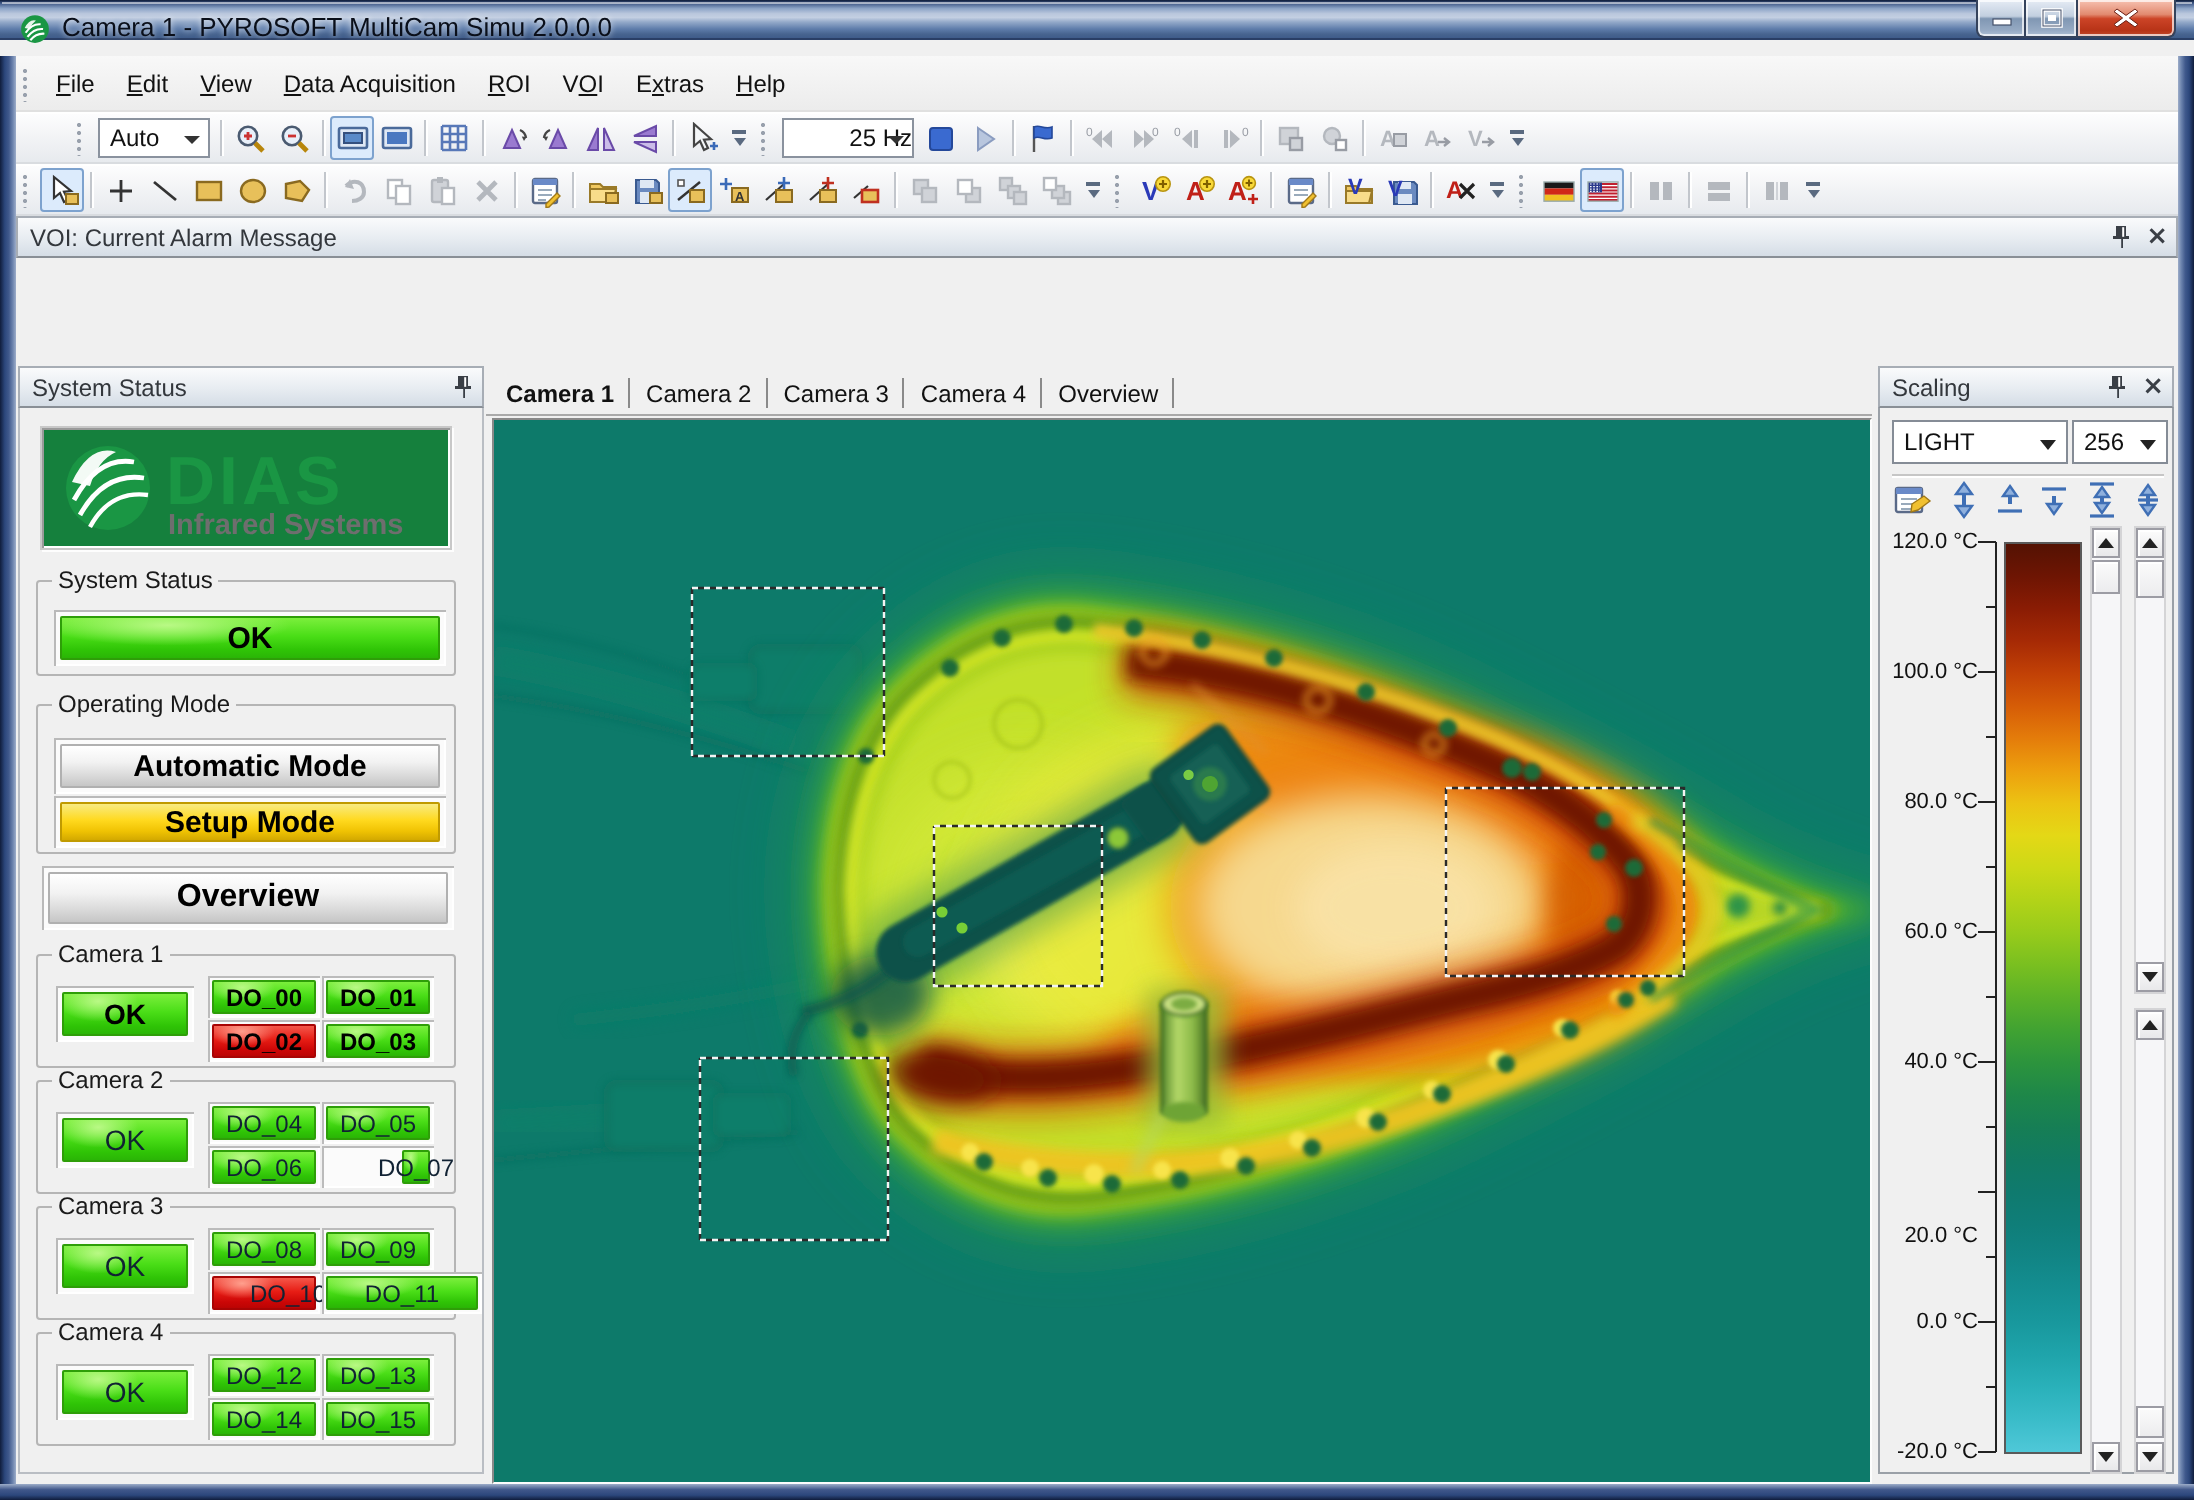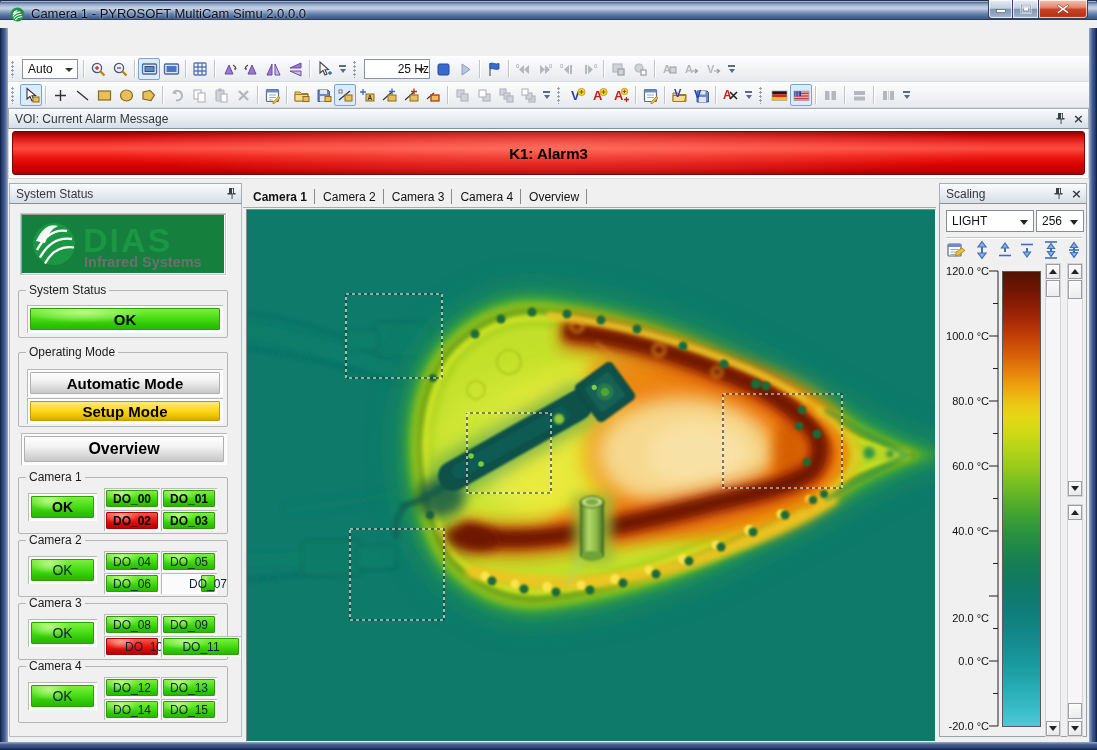--- a/index.html
+++ b/index.html
@@ -37,21 +37,21 @@
   .grip { width:5px; height:18px; margin:0 4px 0 3px;
     background-image:radial-gradient(circle at 1.5px 1.5px, #98a0ac 1px, rgba(0,0,0,0) 1.1px);
     background-size:4px 4px; background-repeat:repeat-y; background-position:0 1px; }
   .menu-item { font-size:12px; color:#111; padding:4px 8px; }
   .menu-item u { text-decoration:underline; }
 
   
   .toolbar { position:absolute; left:8px; width:1081px; height:26px;
     background:linear-gradient(180deg,#fdfdfe 0%,#f3f4f6 45%,#e7eaee 100%);
     border-top:1px solid #fff; border-bottom:1px solid #d9dce0; display:flex; align-items:center; }
-  #toolbar1 { top:56px; } #toolbar2 { top:82px; }
+  #toolbar1 { top:56px;padding-left:27px; } #toolbar2 { top:82px; }
   .tb-sep { width:1px; height:18px; background:#c2c6cc; margin:0 3px; box-shadow:1px 0 0 #fff; }
   .tb-btn { width:22px; height:22px; display:flex; align-items:center; justify-content:center; border:1px solid rgba(0,0,0,0); border-radius:2px; margin:0; position:relative; }
   .tb-btn.sel { border-color:#7da2ce; background:#dcebfc; }
   .tb-combo { height:20px; background:#fff; border:1px solid #8a929e; display:flex; align-items:center; font-size:12px; color:#111; padding-left:5px; margin:0 2px; position:relative; }
   .tb-combo .arr { position:absolute; right:4px; top:8px; width:0; height:0; border-left:4px solid rgba(0,0,0,0); border-right:4px solid rgba(0,0,0,0); border-top:4px solid #333; }
   .tb-overflow { width:13px; height:22px; display:flex; flex-direction:column; align-items:center; justify-content:center; margin:0 1px; }
   .tb-overflow .bar { width:7px; height:1.5px; background:#5a6a80; margin-bottom:2px; }
   .tb-overflow .tri { width:0; height:0; border-left:3.5px solid rgba(0,0,0,0); border-right:3.5px solid rgba(0,0,0,0); border-top:4px solid #5a6a80; }
 
   
@@ -150,20 +150,31 @@
             <path d="M2,1 L6.5,4.2 L11,1 L12.5,2.3 L8.2,5.5 L12.5,8.7 L11,10 L6.5,6.8 L2,10 L0.5,8.7 L4.8,5.5 L0.5,2.3 Z" fill="#fff" stroke="#6a2015" stroke-width=".5"></path>
           </svg>
       </div>
     </div>
   </div>
 
   <div class="border-l"></div>
   <div class="border-r"></div>
   <div class="border-b"></div>
 
+  <div id="menubar">
+    <div class="grip"></div>
+  <div class="menu-item"><u>F</u>ile</div>
+      <div class="menu-item"><u>E</u>dit</div>
+      <div class="menu-item"><u>V</u>iew</div>
+      <div class="menu-item"><u>D</u>ata Acquisition</div>
+      <div class="menu-item"><u>R</u>OI</div>
+      <div class="menu-item">V<u>O</u>I</div>
+      <div class="menu-item">E<u>x</u>tras</div>
+      <div class="menu-item"><u>H</u>elp</div>
+    </div>
 
   <div id="toolbar1" class="toolbar">
       <div class="grip"></div>
       <div class="tb-combo" style="width: 56px;">
         <span>Auto</span>
         <span class="arr"></span>
       </div>
       <div class="tb-sep"></div>
       <div class="tb-btn">
         <svg width="17" height="17" viewBox="0 0 17 17">
@@ -580,25 +591,20 @@
     <span class="dock-title">VOI: Current Alarm Message</span>
     <span class="dock-icons">
       <span class="pin-icon">
         <svg width="10" height="13" viewBox="0 0 10 13">
             <path d="M3,1 h4 v5 h1.5 v1.5 h-8 V6 H2 V1 Z M4.6,7.5 h0.9 V12 h-0.9 Z" fill="#3a3f46"></path>
             <path d="M5.6,1.6 v4.8" stroke="#fff" stroke-width="1"></path>
           </svg>
       </span>
       <span class="close-icon">×</span>
     </span>
-  </div>
-  <div id="voi-body">
-    <div id="alarm-banner">
-      <span id="alarm-text">K1: Alarm3</span>
-    </div>
   </div>
 
   <div id="left-panel">
     <div id="left-panel-header" class="dock-header">
       <span class="dock-title">System Status</span>
       <span class="dock-icons">
         <span class="pin-icon">
           <svg width="10" height="13" viewBox="0 0 10 13">
               <path d="M3,1 h4 v5 h1.5 v1.5 h-8 V6 H2 V1 Z M4.6,7.5 h0.9 V12 h-0.9 Z" fill="#3a3f46"></path>
               <path d="M5.6,1.6 v4.8" stroke="#fff" stroke-width="1"></path>

